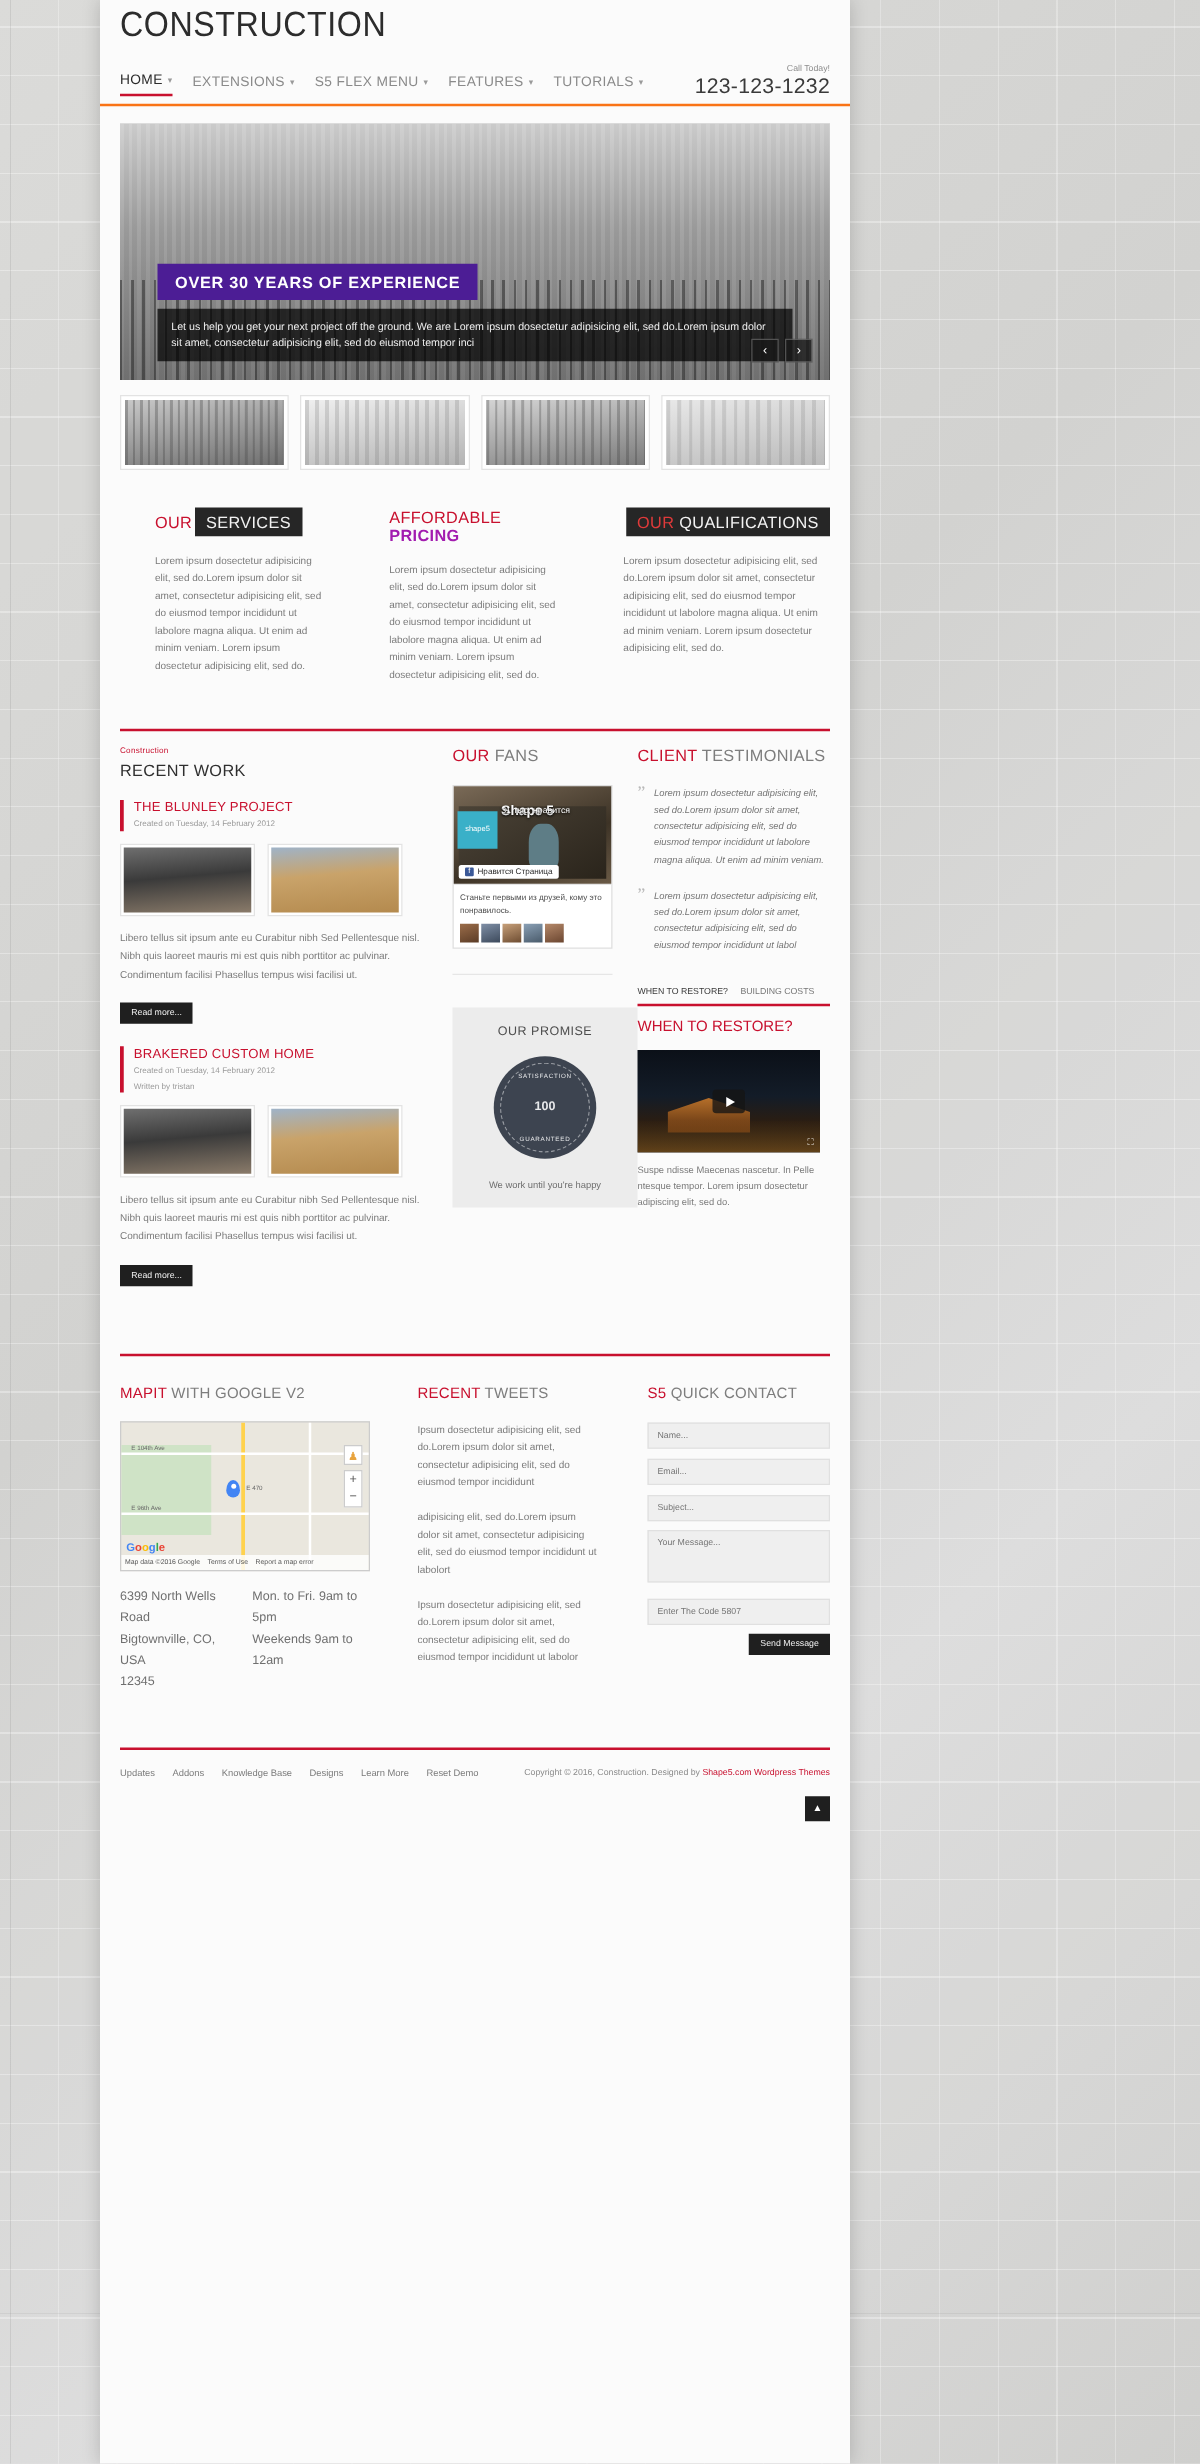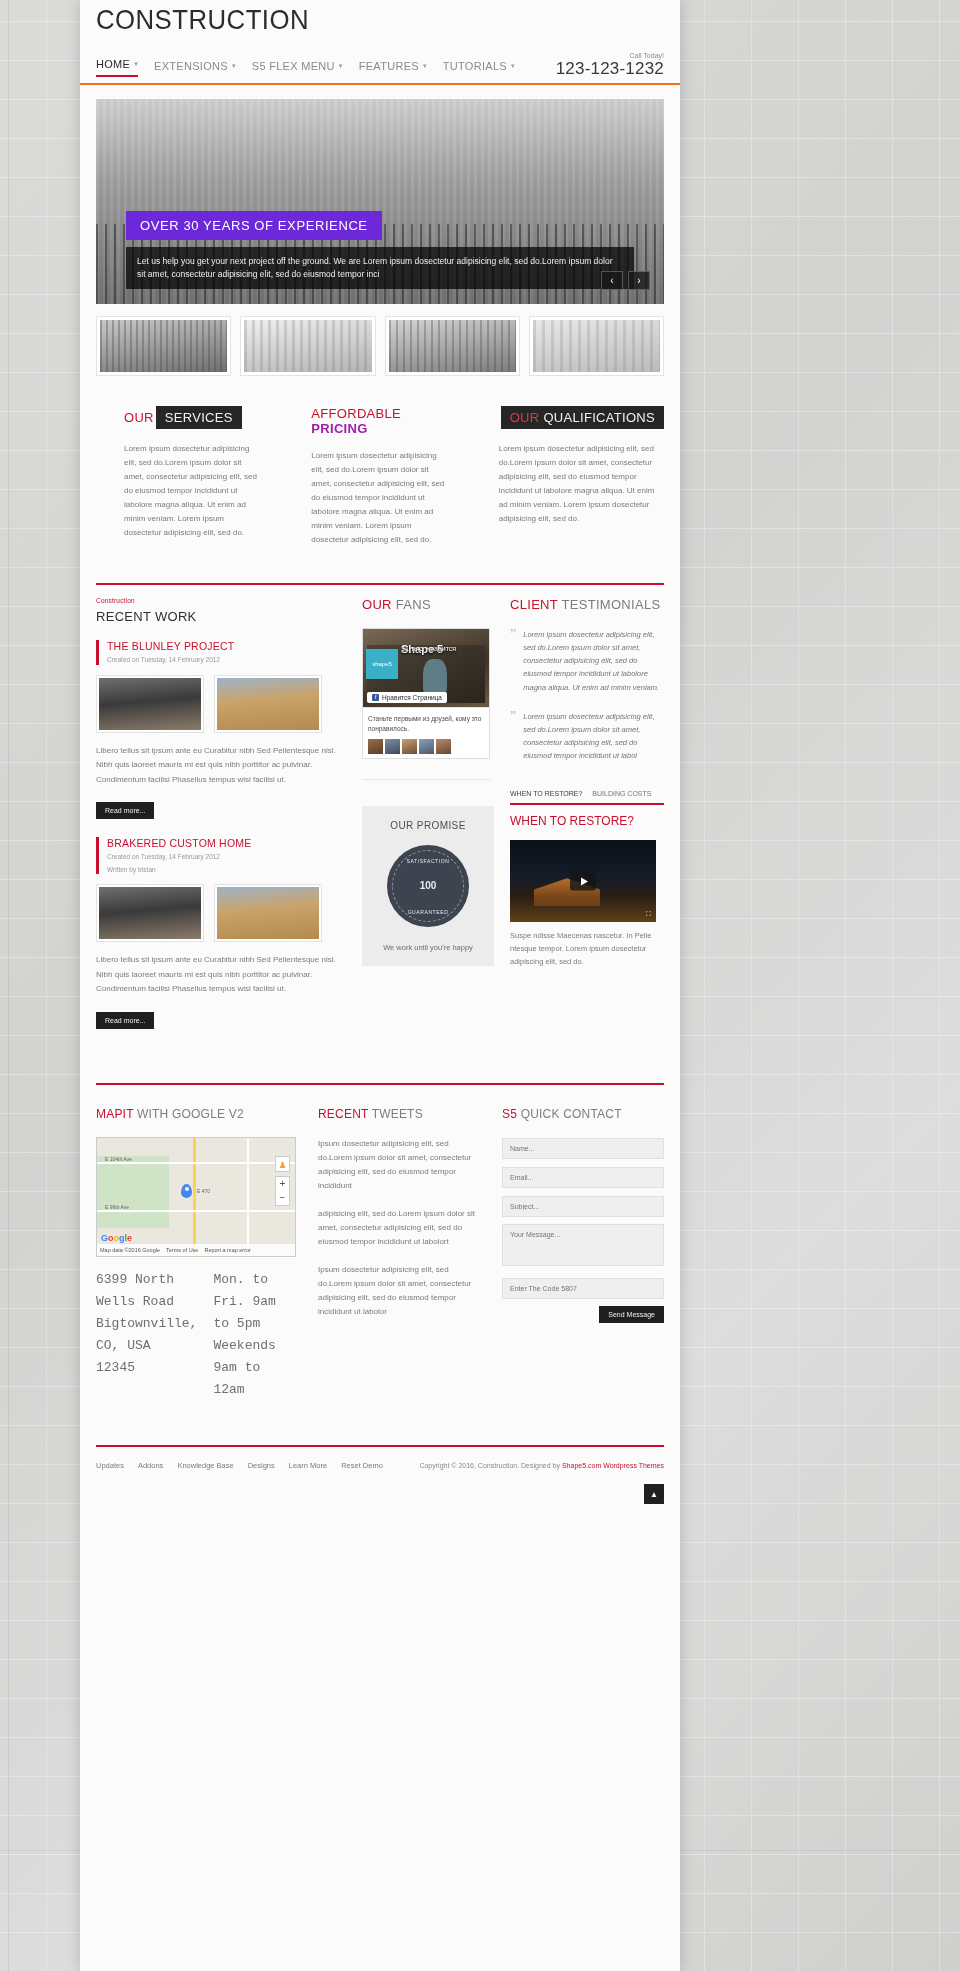--- a/index.html
+++ b/index.html
@@ -69,22 +69,22 @@
       linear-gradient(180deg, rgba(255,255,255,.55) 0%, rgba(200,200,200,.25) 40%, rgba(60,60,60,.35) 100%),
       repeating-linear-gradient(90deg, #9a9a9a 0 3px, #8b8b8b 3px 7px),
       repeating-linear-gradient(0deg, rgba(40,40,40,.22) 0 5px, rgba(150,150,150,.05) 5px 11px),
       linear-gradient(160deg,#cfcfcf 0%,#7a7a7a 55%,#4a4a4a 100%);
     filter:grayscale(1);
   }
   .heroImg:after{
     content:""; position:absolute; left:0; right:0; bottom:0; height:80px;
     background:repeating-linear-gradient(90deg, rgba(35,35,35,.5) 0 2px, transparent 2px 9px);
   }
-  .heroBadge{ position:absolute; left:30px; top:112px; background:#6d28d9; color:#fff;
-              font-size:13px; letter-spacing:.6px; padding:7px 14px; }
+  .heroBadge{ position:absolute; left:30px; top:112px; background:#4c1d95; color:#fff;
+              font-size:13px; letter-spacing:.6px; padding:7px 14px;font-weight:bold; }
   .heroDesc{ position:absolute; left:30px; right:30px; top:148px; background:rgba(0,0,0,.72); color:#efefef;
              font-size:8.5px; line-height:1.55; padding:8px 11px; }
   .heroNav{ position:absolute; right:14px; bottom:14px; display:flex; gap:5px; }
   .hbtn{ width:22px; height:19px; background:rgba(25,25,25,.8); color:#fff; font-size:10px;
          display:flex; align-items:center; justify-content:center; border:1px solid rgba(255,255,255,.25); cursor:pointer;}
 
   
   .thumbs{ display:flex; gap:9px; margin:12px 16px 0; }
   .thumb{ flex:1; height:60px; background:#fff; border:1px solid #e3e3e3; padding:3px; }
   .thumbImg{ width:100%; height:100%; filter:grayscale(1);
@@ -149,21 +149,21 @@
   .face{ width:15px; height:15px; }
   .f1{ background:linear-gradient(160deg,#9b6d4a,#5b3c26); }
   .f2{ background:linear-gradient(160deg,#7f8fa6,#3d4a5c); }
   .f3{ background:linear-gradient(160deg,#c7a07a,#6e4d32); }
   .f4{ background:linear-gradient(160deg,#8aa0b5,#4a5b6b); }
   .f5{ background:linear-gradient(160deg,#b5896a,#6b4630); }
 
   .hrLight{ border-top:1px solid #e6e6e6; margin:20px 0 0; }
 
   
-  .promise{ background:#ececec; width:132px; padding:14px 12px; margin-top:26px; text-align:center; }
+  .promise{ background:#ececec; width:148px; padding:14px 12px; margin-top:26px; text-align:center; }
   .promiseTitle{ font-size:10px; color:#4e4e4e; letter-spacing:.4px; margin-bottom:14px;
                  font-family:"Liberation Sans Narrow","Liberation Sans",sans-serif;}
   .seal{ width:82px; height:82px; border-radius:50%; margin:0 auto 16px;
          background:#3d4450; color:#e9eaec; position:relative;
          display:flex; align-items:center; justify-content:center; }
   .seal:before{ content:""; position:absolute; inset:5px; border:1px dashed rgba(255,255,255,.45); border-radius:50%; }
   .sealTop{ position:absolute; top:13px; left:0; right:0; font-size:5px; letter-spacing:.6px; }
   .sealMid{ font-size:10px; font-weight:bold; }
   .sealBot{ position:absolute; bottom:12px; left:0; right:0; font-size:5px; letter-spacing:.6px; }
   .promiseFoot{ font-size:7.5px; color:#6f6f6f; }
@@ -185,21 +185,21 @@
   .videoBox .glow{ position:absolute; left:0; right:0; bottom:0; height:26px; background:linear-gradient(0deg,rgba(255,170,60,.35),transparent);}
   .playBtn{ position:absolute; left:50%; top:50%; transform:translate(-50%,-50%);
             width:26px; height:19px; background:rgba(20,20,20,.78); border-radius:3px;
             display:flex; align-items:center; justify-content:center; cursor:pointer; }
   .playBtn:after{ content:""; border-left:7px solid #fff; border-top:4.5px solid transparent; border-bottom:4.5px solid transparent; margin-left:2px;}
   .fsBtn{ position:absolute; right:5px; bottom:4px; color:#fff; font-size:7px; opacity:.85; cursor:pointer;}
   .videoCap{ font-size:7.5px; line-height:1.7; color:#7b7b7b; margin-top:8px; }
 
   
   .footRule{ height:2px; background:#c8102e; margin:40px 16px 0; }
-  .footCols{ display:flex; gap:22px; margin:22px 16px 0; }
+  .footCols{ display:flex; gap:38px; margin:22px 16px 0; }
   .fc{ flex:1; }
   .fcTitle{ font-size:12px; letter-spacing:.2px; margin-bottom:16px; color:#c8102e; font-weight:400;
             font-family:"Liberation Sans Narrow","Liberation Sans",sans-serif;}
   .fcTitle .grey{ color:#7d7d7d; }
   .mapBox{ width:200px; height:120px; border:1px solid #ccc; background:#eae7de; position:relative; overflow:hidden; }
   .mapGreen{ position:absolute; left:0; top:18px; width:72px; height:72px; background:#cfe3c6; }
   .mapRoadV{ position:absolute; top:0; bottom:0; width:3px; background:#ffd24d; }
   .mapRoadH{ position:absolute; left:0; right:0; height:2px; background:#fff; }
   .pin{ position:absolute; left:84px; top:46px; width:11px; height:14px; background:#4285f4;
         border-radius:50% 50% 50% 50%/60% 60% 40% 40%; }
@@ -208,21 +208,21 @@
   .mapCtl div{ height:14px; font-size:10px; text-align:center; line-height:14px; color:#555; cursor:pointer;}
   .mapPerson{ position:absolute; right:5px; top:18px; width:15px; height:16px; background:#fff; border:1px solid #ccc;
               font-size:9px; text-align:center; line-height:16px; color:#e8a33d; }
   .mapFoot{ position:absolute; left:0; right:0; bottom:0; height:12px; background:rgba(255,255,255,.82);
             font-size:5.5px; color:#555; display:flex; align-items:center; gap:6px; padding:0 3px; }
   .gLogo{ position:absolute; left:4px; bottom:13px; font-size:9px; font-weight:bold; }
   .gLogo span:nth-child(1){color:#4285f4}.gLogo span:nth-child(2){color:#ea4335}
   .gLogo span:nth-child(3){color:#fbbc05}.gLogo span:nth-child(4){color:#4285f4}
   .gLogo span:nth-child(5){color:#34a853}.gLogo span:nth-child(6){color:#ea4335}
   .addrRow{ display:flex; gap:16px; margin-top:12px; }
-  .addr{ font-size:13px; line-height:1.7; color:#6f6f6f;font-family:Liberation Mono, monospace; }
+  .addr{ font-size:10px; line-height:1.7; color:#6f6f6f; }
   .tweet{ font-size:8px; line-height:1.75; color:#7b7b7b; margin-bottom:14px; }
   .field{ width:100%; background:#efefef; border:1px solid #e0e0e0; font-size:7px; color:#9a9a9a;
           padding:6px 7px; margin-bottom:7px; font-family:"Liberation Sans",sans-serif; }
   textarea.field{ height:42px; resize:none; }
   .sendBtn{ float:right; background:#1f1f1f; color:#f0f0f0; font-size:7px; padding:5px 9px; border:0; cursor:pointer;
             font-family:"Liberation Sans",sans-serif;}
 
   
   .botRule{ height:2px; background:#c8102e; margin:44px 16px 0; clear:both; }
   .botBar{ display:flex; align-items:center; margin:14px 16px 0; }

